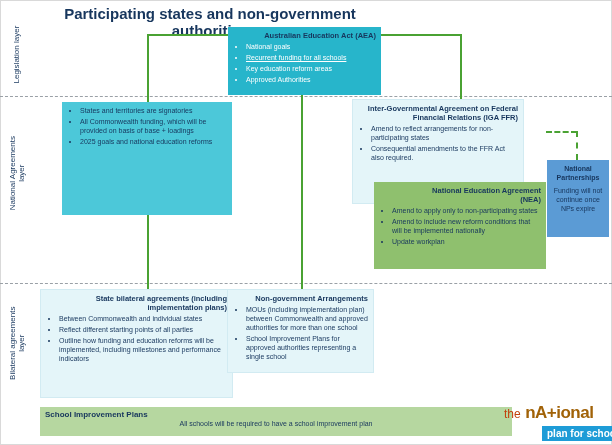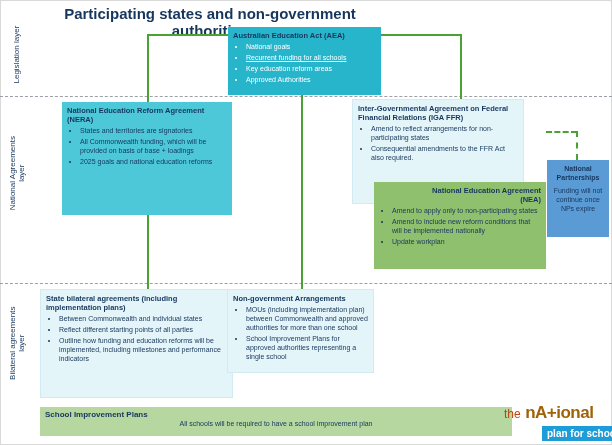--- a/index.html
+++ b/index.html
@@ -25,21 +25,21 @@
   .c2{left:147px;top:34px;height:68px;}
   .c3{left:380px;top:34px;width:80px;}
   .c4{left:460px;top:34px;height:65px;}
   .c5{left:301px;top:94px;height:195px;}
   .c6{left:147px;top:214px;height:75px;}
   .dash{background:none;}
   .c7{left:546px;top:131px;width:31px;border-top:2px dashed #4aa233;height:0;}
   .c8{left:576px;top:131px;height:29px;border-left:2px dashed #4aa233;width:0;}
 
   .box{position:absolute;box-sizing:border-box;padding:3px 5px;}
-  .box-title{font-size:7.5px;font-weight:bold;color:#17365d;text-align:left;line-height:1.2;margin:1px 0 2px;}
+  .box-title{font-size:7.5px;font-weight:bold;color:#17365d;text-align:right;line-height:1.2;margin:1px 0 2px;}
   .bullets{margin:1px 0 0;padding-left:13px;font-size:7px;line-height:1.3;color:#17365d;}
   .bullets li{margin-bottom:2px;}
 
   .aea{left:228px;top:27px;width:153px;height:68px;background:#27b5cb;}
   .aea .bullets{color:#ffffff;}
   .aea .bullets li:nth-child(2){text-decoration:underline;}
 
   .nera{left:62px;top:102px;width:170px;height:113px;background:#4cc8d9;}
 
   .iga{left:352px;top:99px;width:172px;height:105px;background:#e4f5f9;border:1px solid #d2ebf2;}
@@ -91,21 +91,20 @@
     <div class="box-title">Australian Education Act (AEA)</div>
     <ul class="bullets">
         <li>National goals</li>
         <li>Recurrent funding for all schools</li>
         <li>Key education reform areas</li>
         <li>Approved Authorities</li>
       </ul>
   </div>
 
   <div class="box nera">
-    <div class="box-title">National Education Reform Agreement (NERA)</div>
     <ul class="bullets">
         <li>States and territories are signatories</li>
         <li>All Commonwealth funding, which will be provided on basis of base + loadings</li>
         <li>2025 goals and national education reforms</li>
       </ul>
   </div>
 
   <div class="box iga">
     <div class="box-title">Inter-Governmental Agreement on Federal Financial Relations (IGA FFR)</div>
     <ul class="bullets">

